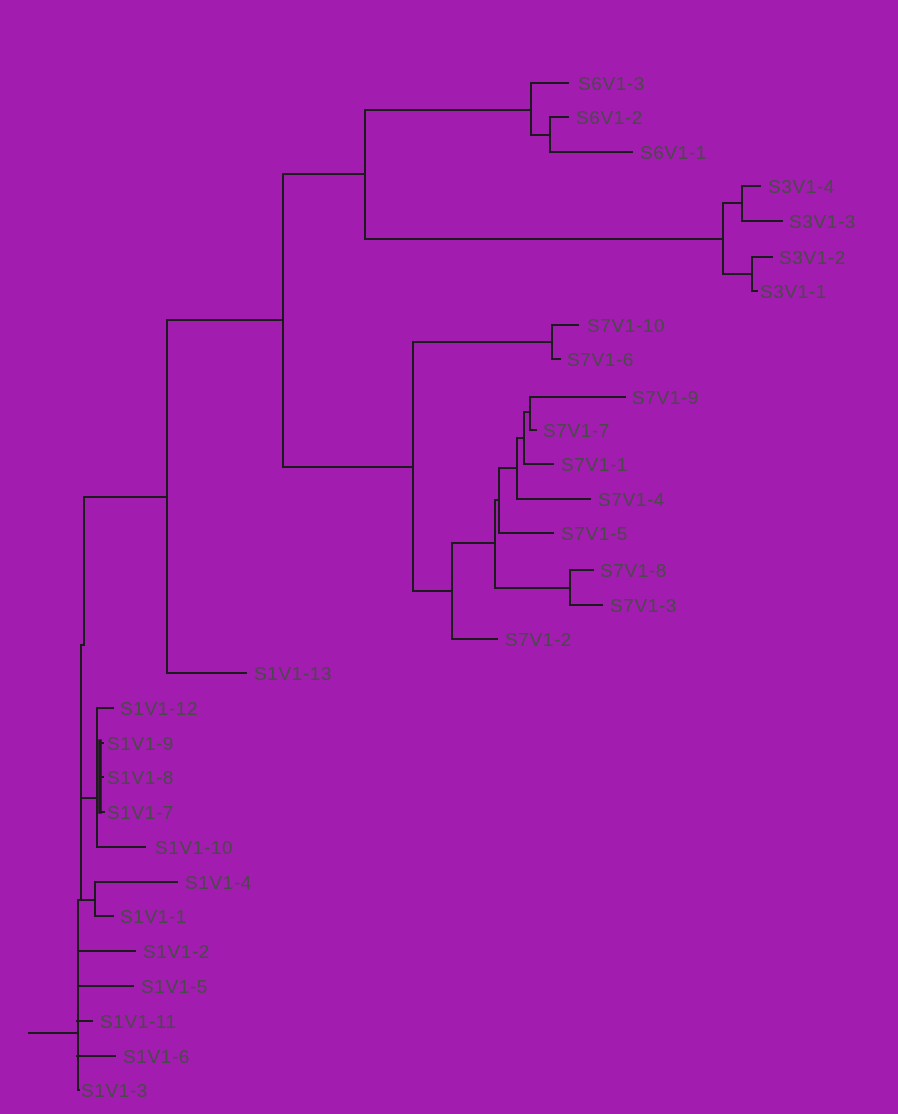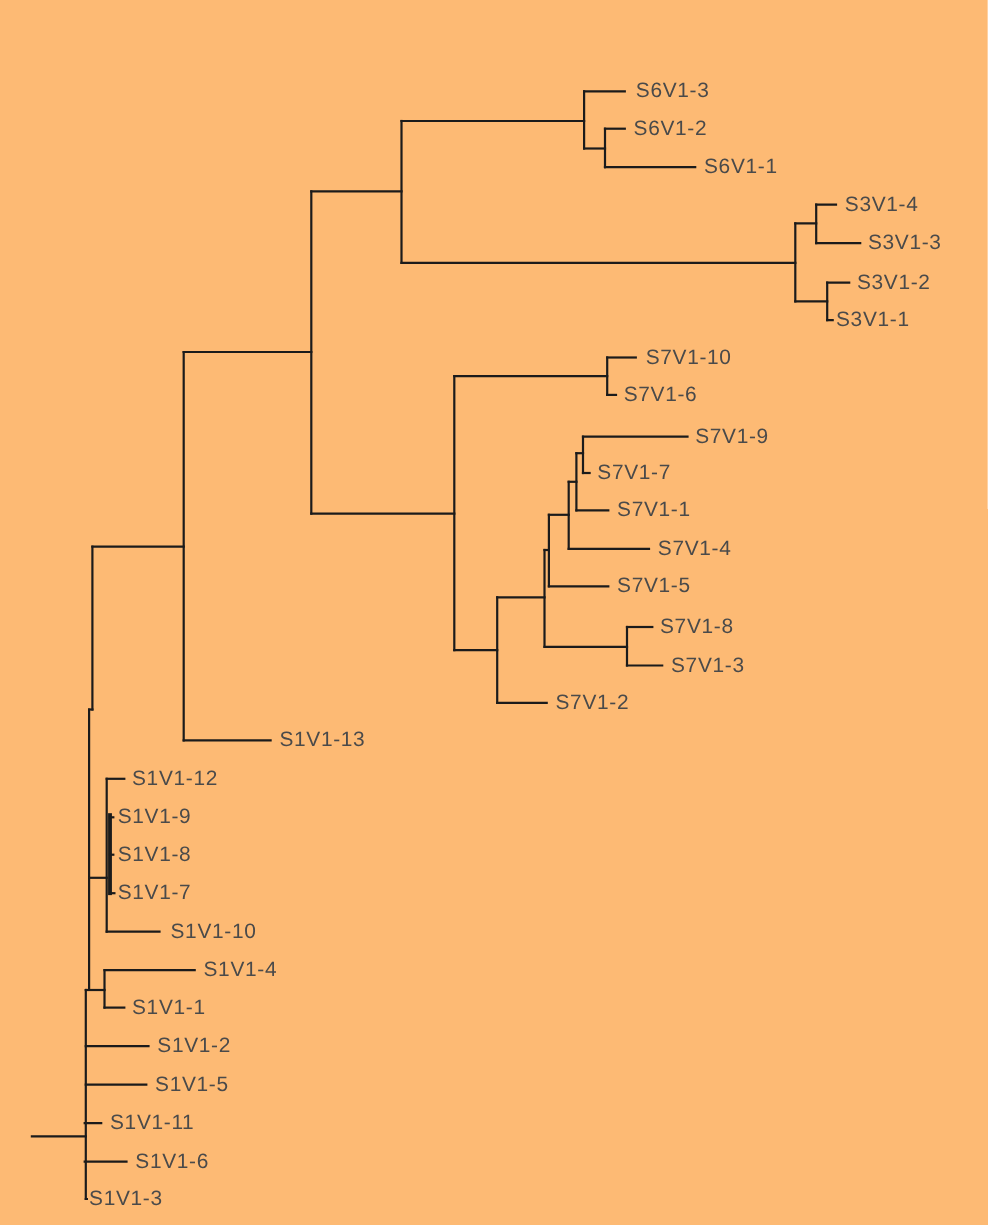--- a/index.html
+++ b/index.html
@@ -4,21 +4,21 @@
 <style>
   html, body {
     margin: 0;
     padding: 0;
     background: #ffffff;
   }
   .figure-canvas {
     position: relative;
     width: 898px;
     height: 1114px;
-    background: #fdba74;
+    background: #a21caf;
     overflow: hidden;
   }
   svg.tree {
     position: absolute;
     left: 0;
     top: 0;
   }
   svg.tree text {
     font-family: "Liberation Sans", sans-serif;
     letter-spacing: 0.6px;

